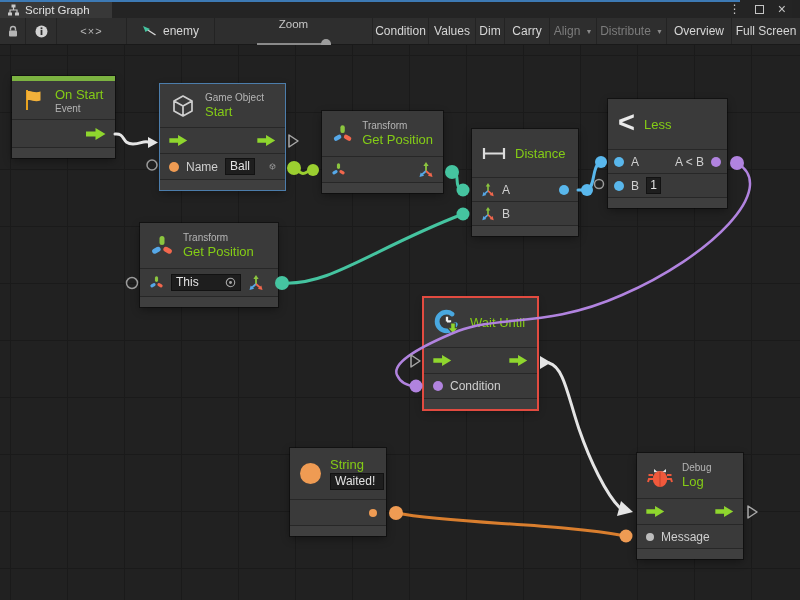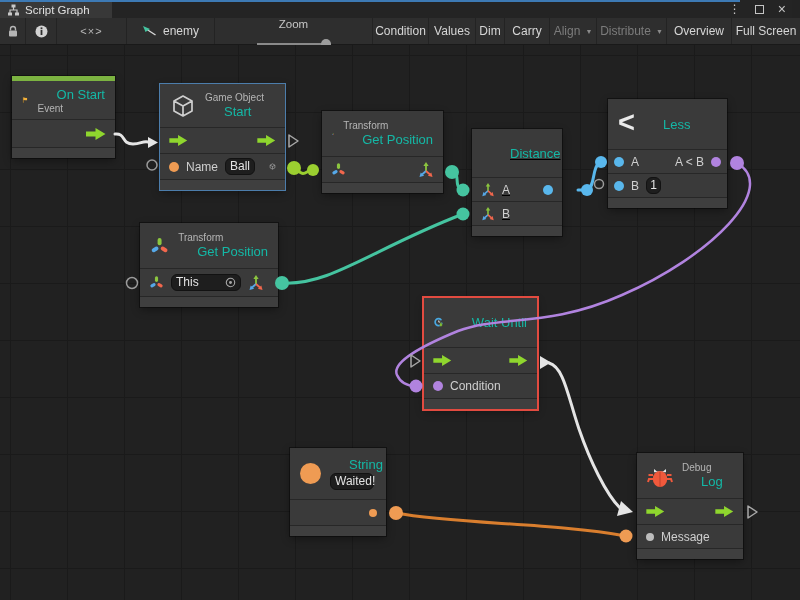--- a/index.html
+++ b/index.html
@@ -34,32 +34,32 @@
     background-image:linear-gradient(#1a1a1a 1px, transparent 1px), linear-gradient(90deg,#1a1a1a 1px, transparent 1px);
     background-size:57px 57px; background-position:10px 10px; }
 
   
   .node { position:absolute; background:#3a3a3a; box-shadow:0 0 0 1px rgba(0,0,0,.4), 0 3px 8px rgba(0,0,0,.35); z-index:1; }
   .node.sel-blue { box-shadow:0 0 0 1px var(--select-blue,#4c7dab), 0 3px 8px rgba(0,0,0,.35); }
   .node.sel-red  { box-shadow:0 0 0 2px var(--highlight-red,#e24b40), 0 3px 8px rgba(0,0,0,.35); }
   .strip { height:5px; background:var(--event-green,#7cb341); }
   .hdr { display:flex; align-items:center; gap:9px; padding:0 10px; }
   .hcol { display:flex; flex-direction:column; justify-content:center; gap:1px; }
-  .t-main { font-size:13px; color:#14b8a6; white-space:nowrap;margin-left:19px; }
+  .t-main { font-size:13px; color:#84cc16; white-space:nowrap; }
   .t-sub  { font-size:10px; color:#b5b5b5; white-space:nowrap; }
   .row { display:flex; align-items:center; gap:7px; padding:0 9px; border-top:1px solid #272727; }
   .ftr { height:11px; background:#3f3f3f; border-top:1px solid #272727; }
   .dot { width:10px; height:10px; border-radius:50%; flex:none; }
   .dot.sm { width:8px; height:8px; }
   .d-orange { background:var(--type-orange,#ef9b53); }
   .d-blue   { background:var(--type-blue,#59b7ec); }
   .d-purple { background:var(--type-purple,#b183df); }
   .d-gray   { background:#bdbdbd; }
   .plabel { font-size:12px; color:#cfcfcf; white-space:nowrap; }
-  .field { background:#1e1e1e; border:1px solid #121212; border-radius:6px; height:17px; line-height:15px;
+  .field { background:#1e1e1e; border:1px solid #121212; border-radius:0; height:17px; line-height:15px;
     font-size:12px; color:#e3e3e3; padding:0 4px; display:flex; align-items:center; }
   .spacer { flex:1; }
   .less-glyph { font-size:29px; font-weight:bold; color:#eaeaea; line-height:1; transform:translateY(-2px); }
   .string-circle { width:21px; height:21px; border-radius:50%; background:var(--type-orange,#ef9b53); flex:none; }
 
   
   svg.wires { position:absolute; left:0; top:45px; z-index:3; pointer-events:none; }
   .wire { fill:none; stroke-width:3; stroke-linecap:round; }
   .w-white { stroke:#e5e5e5; }
   .w-lime  { stroke:var(--type-lime,#9bcf30); }
@@ -230,21 +230,21 @@
             <path d="M8 0 l2.6 4 h-5.2 z" fill="#8cc63f"></path>
           <path d="M8 9 L4 12.5" stroke="#56a8e8" stroke-width="1.8"></path>
             <path d="M1.5 15 l1.2-4.6 3.4 3.4 z" fill="#56a8e8"></path>
           <path d="M8 9 L12 12.5" stroke="#f2674d" stroke-width="1.8"></path>
             <path d="M14.5 15 l-4.6-1.2 3.4-3.4 z" fill="#f2674d"></path>
         </svg>
       </div>
       <div class="ftr"></div>
     </div>
 
-    <div class="node" style="left:472px;top:84px;width:90px;text-decoration:underline;">
+    <div class="node" style="left:472px;top:84px;width:106px;">
       <div class="hdr" style="height:48px;">
         <svg width="24" height="13" viewBox="0 0 24 13">
           <path d="M2 1 V12 M22 1 V12 M2 6.5 H22" stroke="#dcdcdc" stroke-width="2.2"></path>
         </svg>
         <span class="t-main">Distance</span>
       </div>
       <div class="row" style="height:24px;">
         <svg width="14" height="14" viewBox="0 0 16 16">
           <path d="M8 9 V3.5" stroke="#8cc63f" stroke-width="1.8"></path>
             <path d="M8 0 l2.6 4 h-5.2 z" fill="#8cc63f"></path>
@@ -355,21 +355,21 @@
         <span class="plabel">Condition</span>
       </div>
       <div class="ftr"></div>
     </div>
 
     <div class="node" style="left:290px;top:403px;width:96px;">
       <div class="hdr" style="height:51px;">
         <span class="string-circle"></span>
         <div class="hcol">
           <span class="t-main">String</span>
-          <span class="field" style="width:44px;">Waited!</span>
+          <span class="field" style="width:54px;">Waited!</span>
         </div>
       </div>
       <div class="row" style="height:26px;">
         <span class="spacer"></span>
         <span class="dot sm d-orange"></span>
       </div>
       <div class="ftr"></div>
     </div>
 
     <div class="node" style="left:637px;top:408px;width:106px;">

